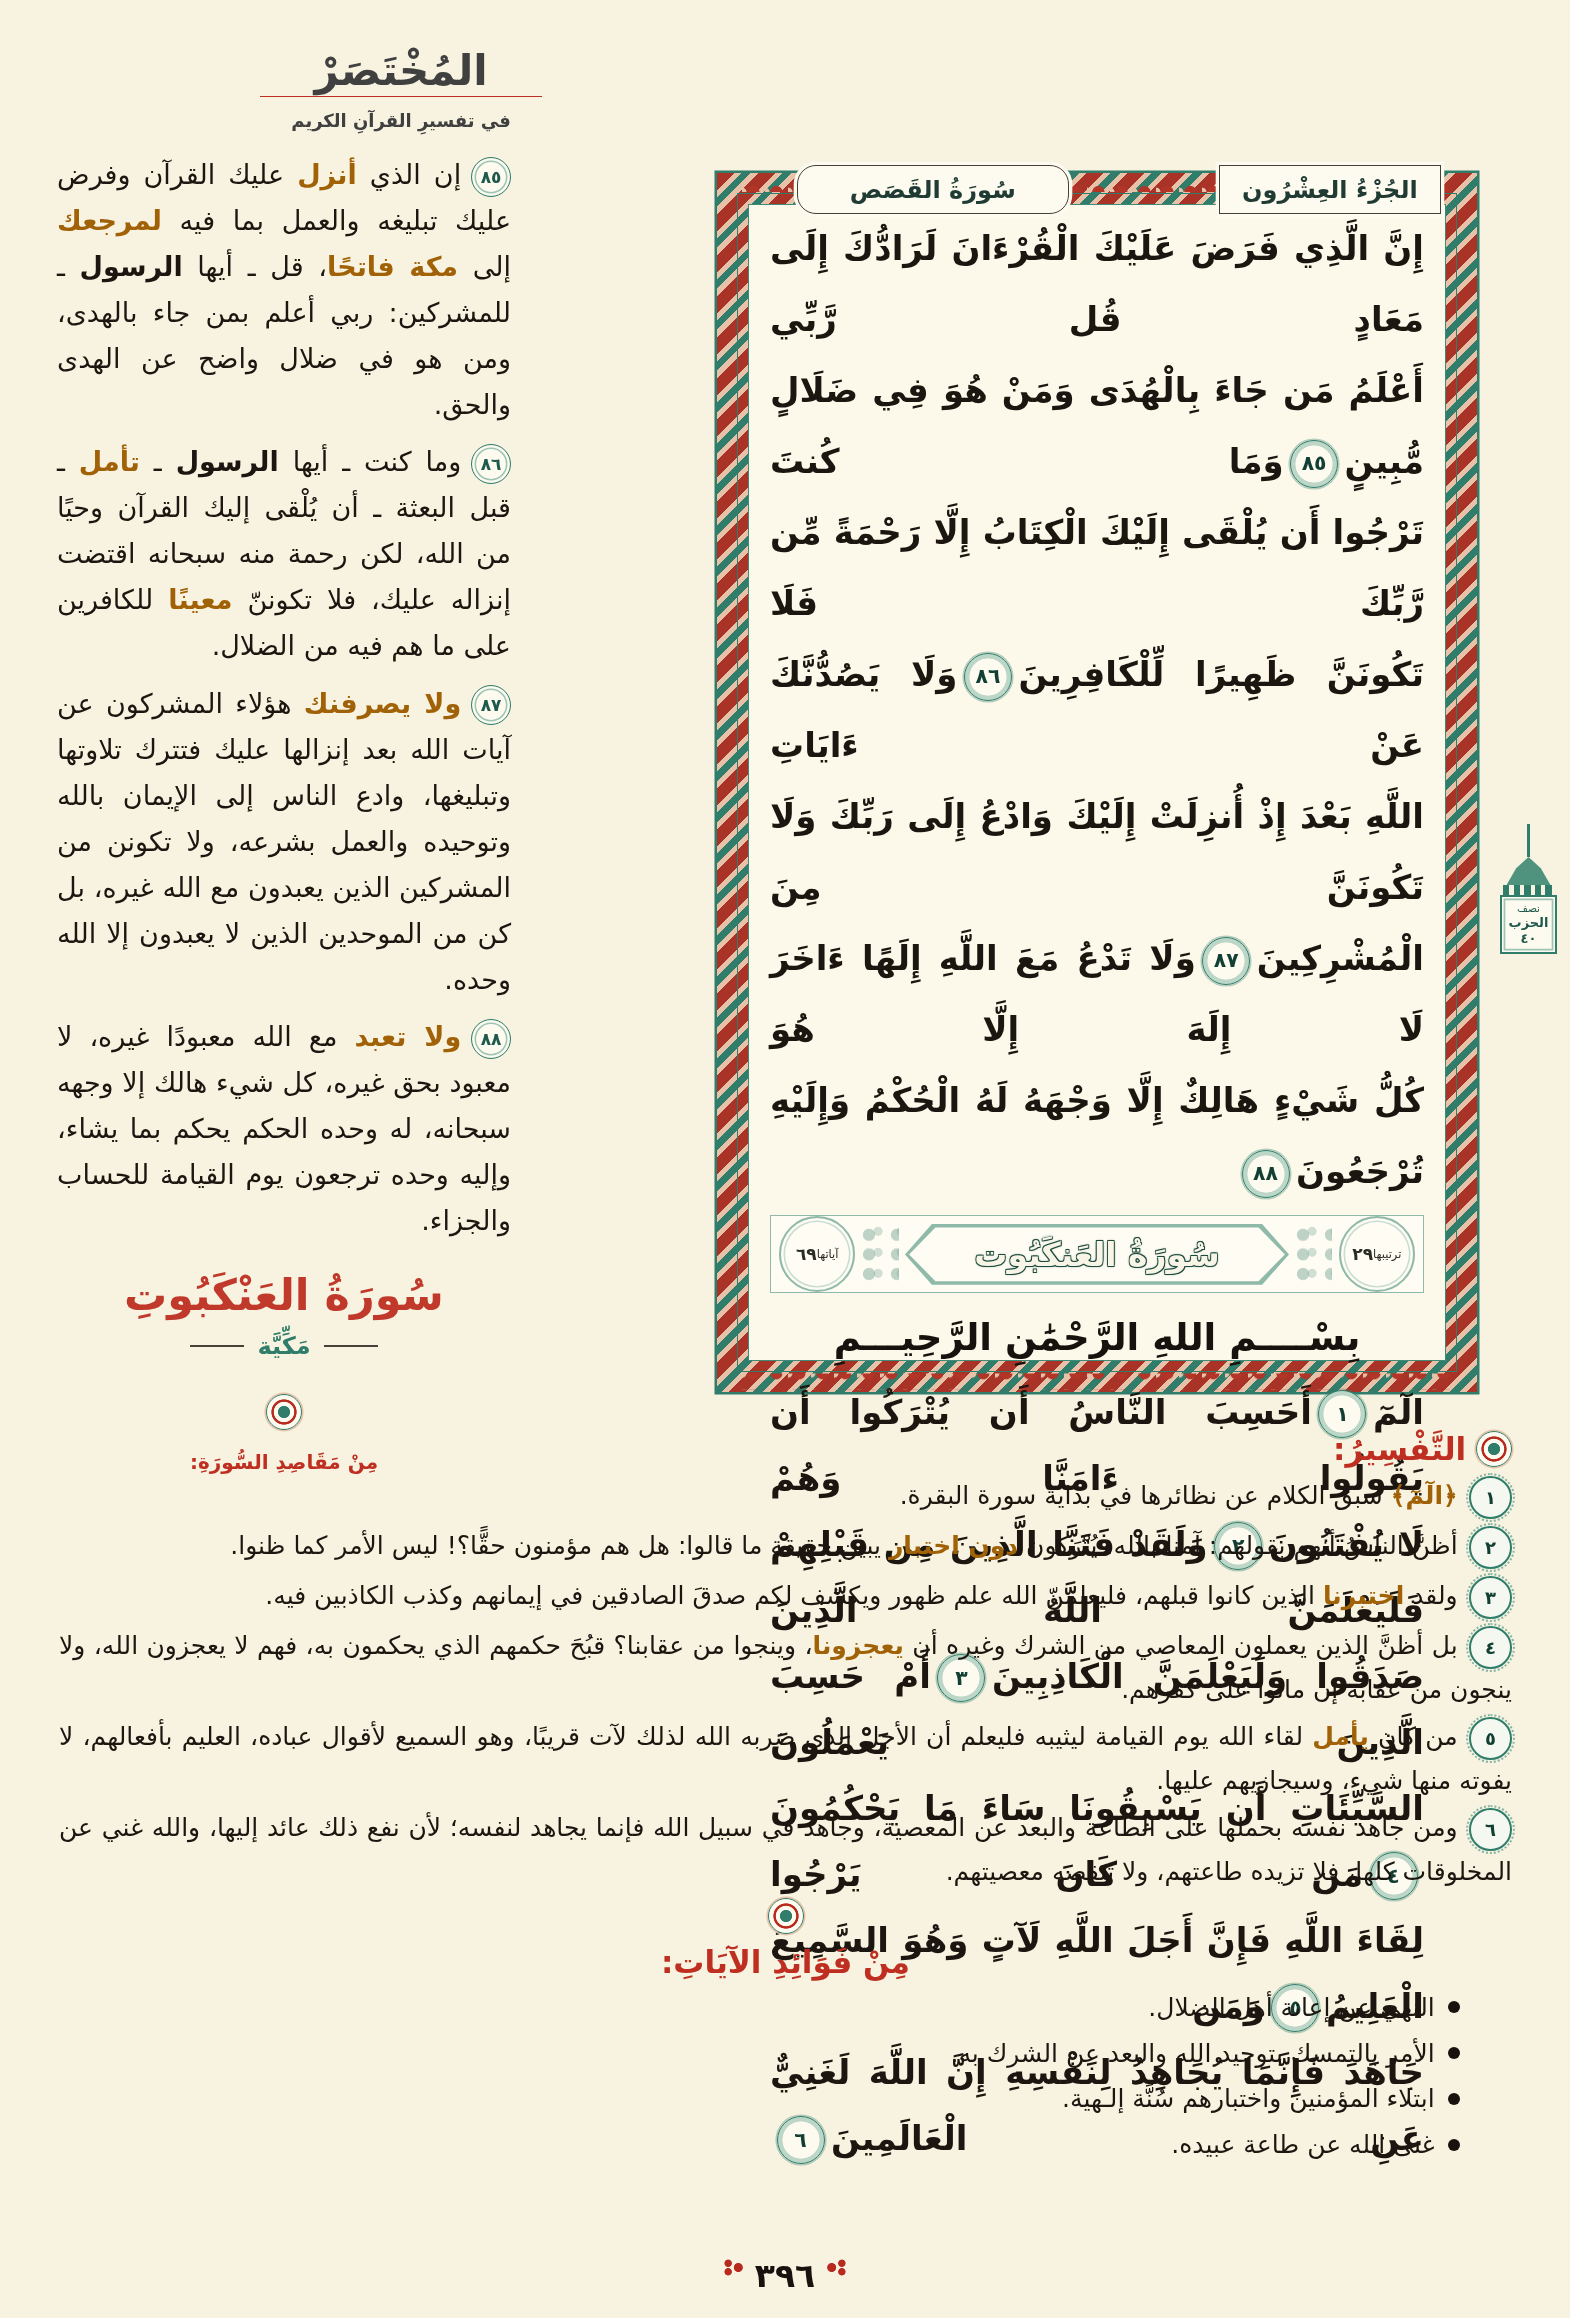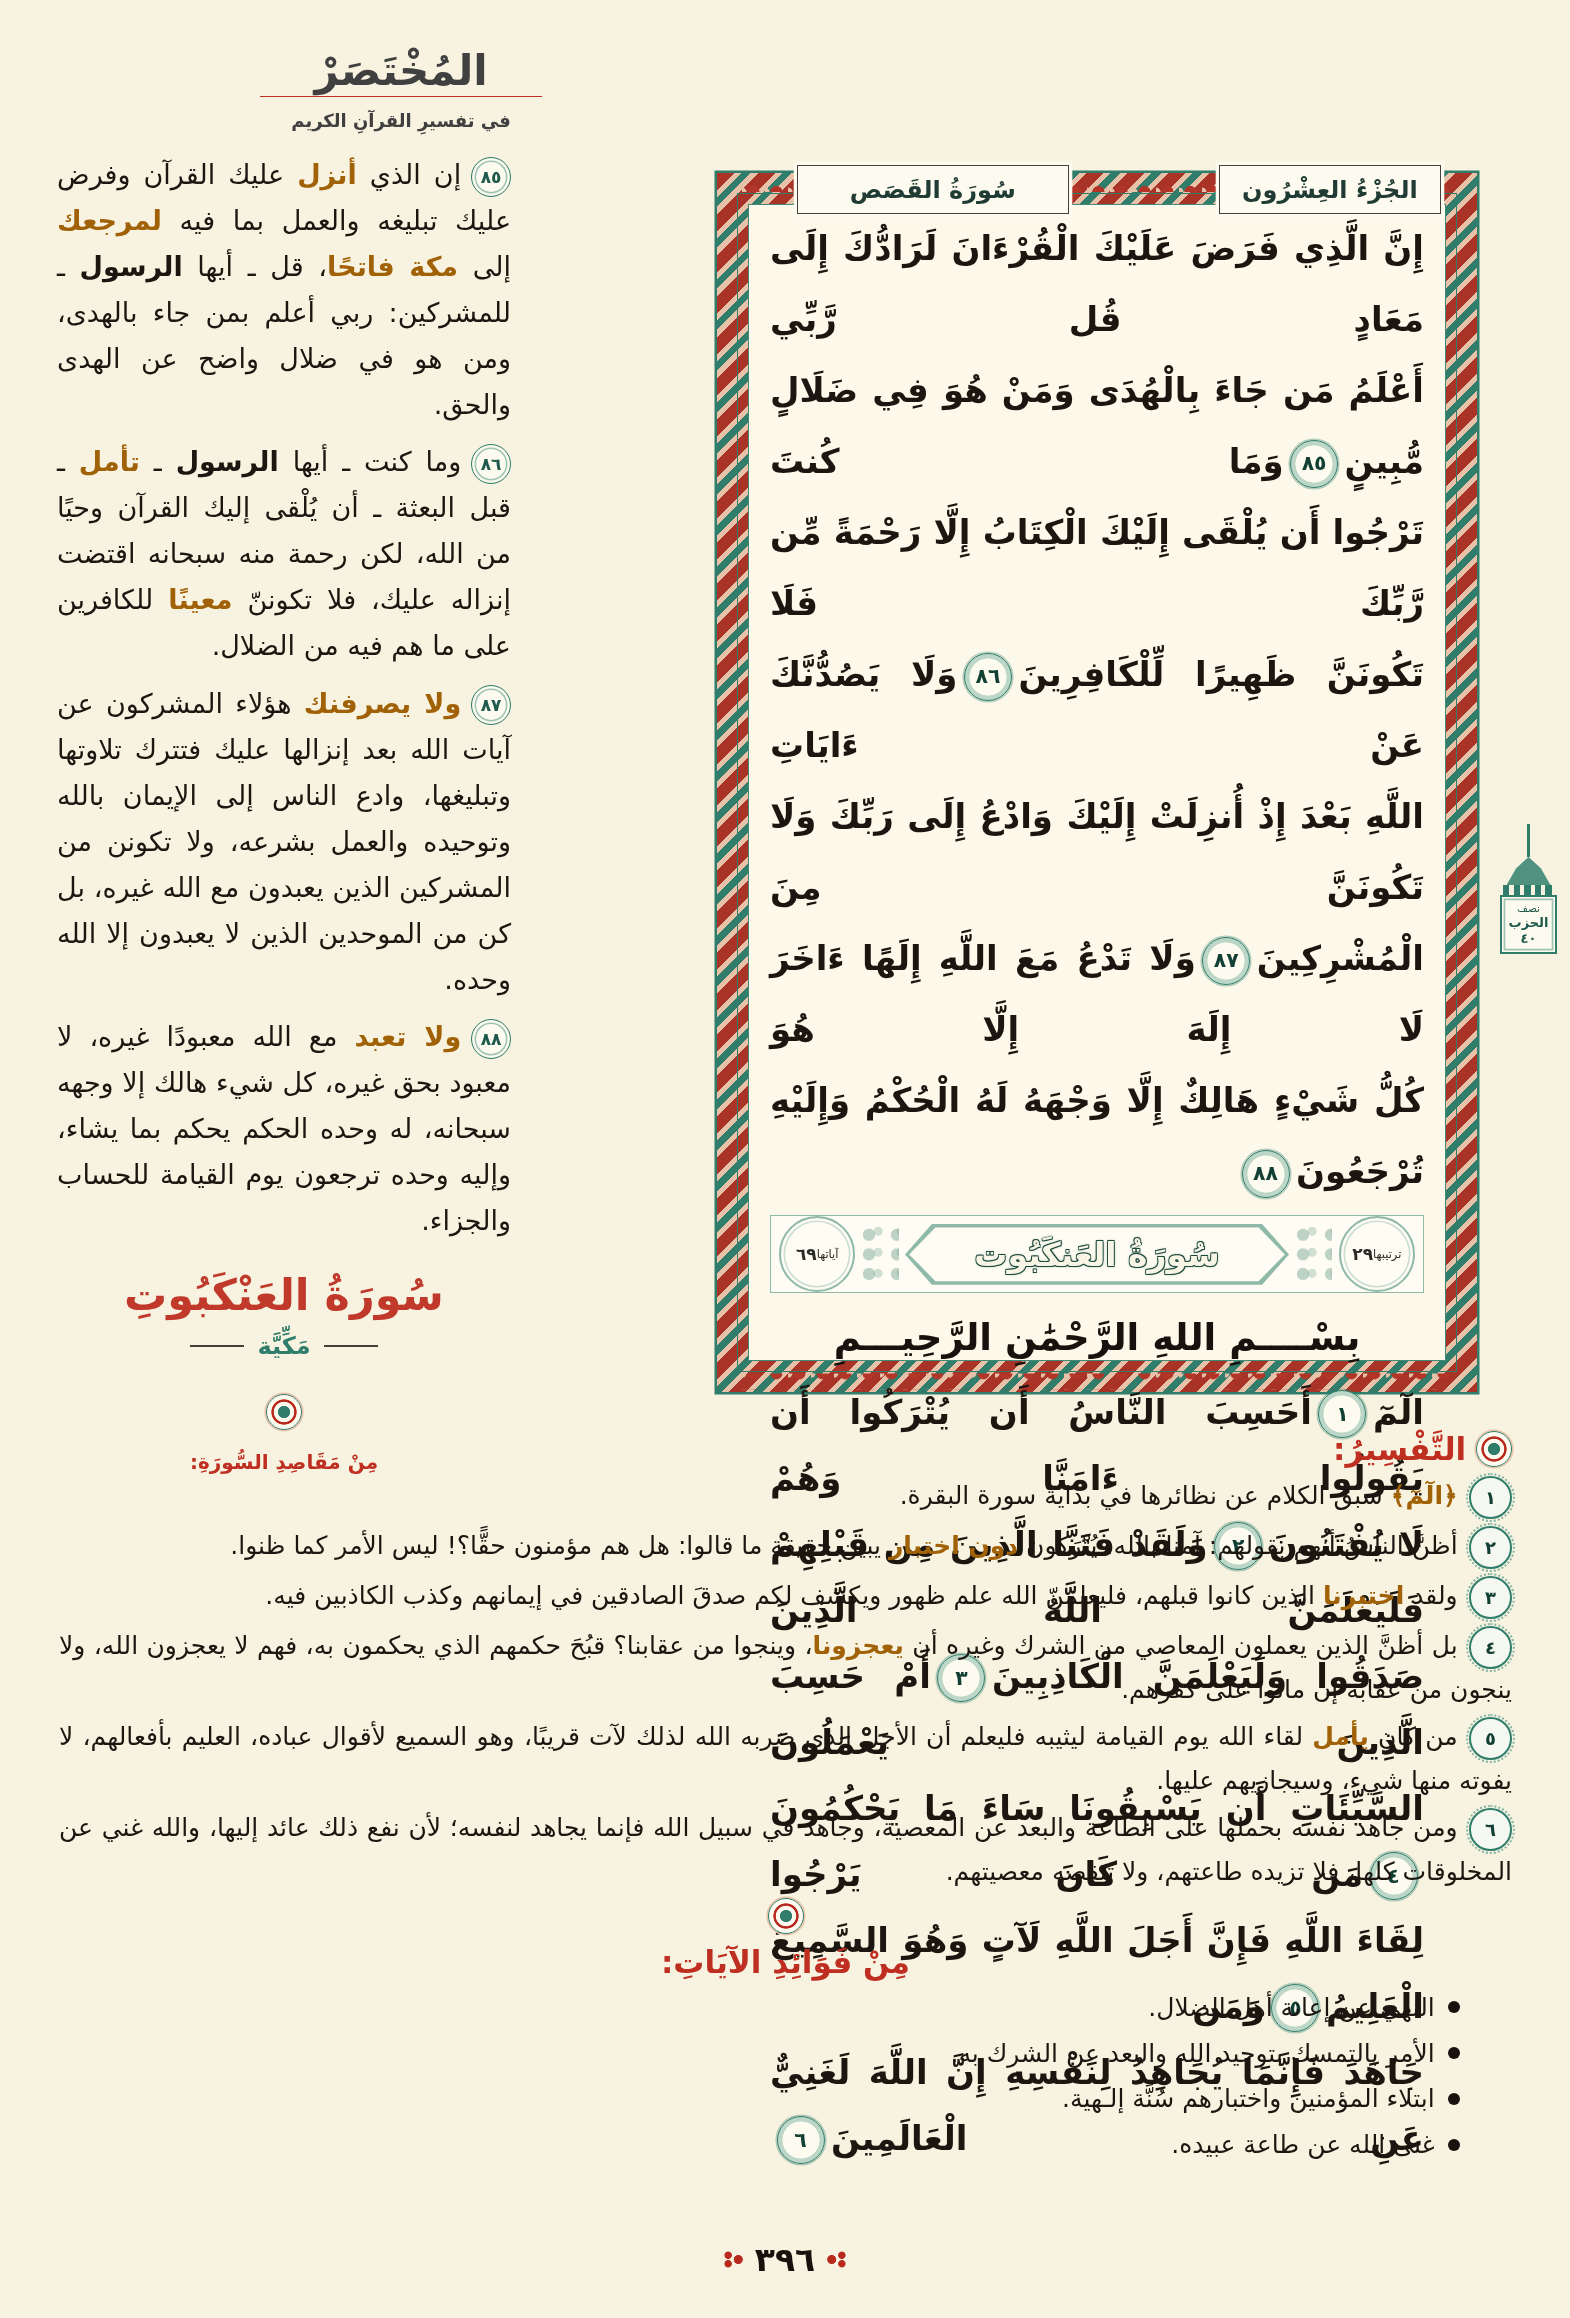--- a/index.html
+++ b/index.html
@@ -51,21 +51,21 @@
     background:
       radial-gradient(circle at 11.4px 16.3px,#b23527 5.7px,transparent 6.5px) 0 0/23px 16.3px repeat-x,
       radial-gradient(circle at 0 16.3px,#e8c2a8 4.1px,transparent 4.9px) 0 0/23px 16.3px repeat-x;}
   .crest.top{top:-28px;}
   .crest.bottom{bottom:-28px;transform:scaleY(-1);}
   .quran-inner{height:100%;box-sizing:border-box;border:1.6px solid #3e8a76;
     padding:8.2px 21px 6.5px;display:flex;flex-direction:column;background:#fcf8ea;}
   .frame-tab{position:absolute;top:-39px;height:47px;background:#fdfaef;border:1.6px solid #45413a;
     box-shadow:0 0 0 3.3px #fdfaef;display:flex;align-items:center;justify-content:center;
     font-size:24px;font-weight:bold;color:#1f3b33;padding:0 16.3px;z-index:6;}
-  .tab-qasas{left:49px;min-width:237px;}
+  .tab-qasas{left:49px;min-width:237px;border-radius:19px;}
   .tab-juz{right:4.9px;min-width:188px;}
   .quran-line{font-size:34px;line-height:71px;text-align:justify;text-align-last:justify;
     font-weight:bold;color:#17120d;white-space:normal;}
   .ankabut .quran-line,.quran-line.ankabut{line-height:66px;}
   .ayah-marker{
     display:inline-flex;align-items:center;justify-content:center;
     width:46px;height:46px;border-radius:50%;border:1.6px solid #2f7d6a;
     background:radial-gradient(circle,#fdfaf0 56%,#bcd6c8 58% 74%,#fdfaf0 76%);
     box-shadow:0 0 0 1.6px rgba(47,125,106,.35);
     color:#123f33;font-size:20.4px;font-weight:bold;margin:0 6.5px;vertical-align:middle;flex:none;
@@ -108,21 +108,21 @@
   .item-medallion{
     display:inline-flex;align-items:center;justify-content:center;
     width:39px;height:39px;border-radius:50%;border:2.5px solid #2f7d6a;
     outline:2.5px dotted #87b5a5;outline-offset:1.6px;background:#f4f8f1;
     color:#123f33;font-size:18px;font-weight:bold;margin-left:11.4px;vertical-align:middle;flex:none;}
   .fawaid-head{margin-top:18px;flex-direction:column;}
   .fawaid-item{display:flex;gap:13px;font-size:25px;line-height:36px;margin:9.8px 0;padding-right:52px;}
   .fdot{width:12.3px;height:12.3px;border-radius:50%;background:#17120d;margin-top:11.4px;flex:none;}
   
   .pageno{position:absolute;left:0;right:0;top:2240px;display:flex;align-items:center;justify-content:center;gap:8.2px;}
-  .pageno .n{font-size:33px;font-weight:bold;color:#17120d;}
+  .pageno .n{font-size:33px;font-weight:bold;color:#17120d;margin-top:16px;}
   .pg-orn{width:29px;height:16.3px;
     background:
       radial-gradient(circle at 30% 50%,#b8291e 4.1px,transparent 4.9px),
       radial-gradient(circle at 65% 25%,#b8291e 3.3px,transparent 4.1px),
       radial-gradient(circle at 65% 75%,#b8291e 3.3px,transparent 4.1px);}
   .pg-orn.r{transform:scaleX(-1);}
 </style>
 </head>
 <body>
 

